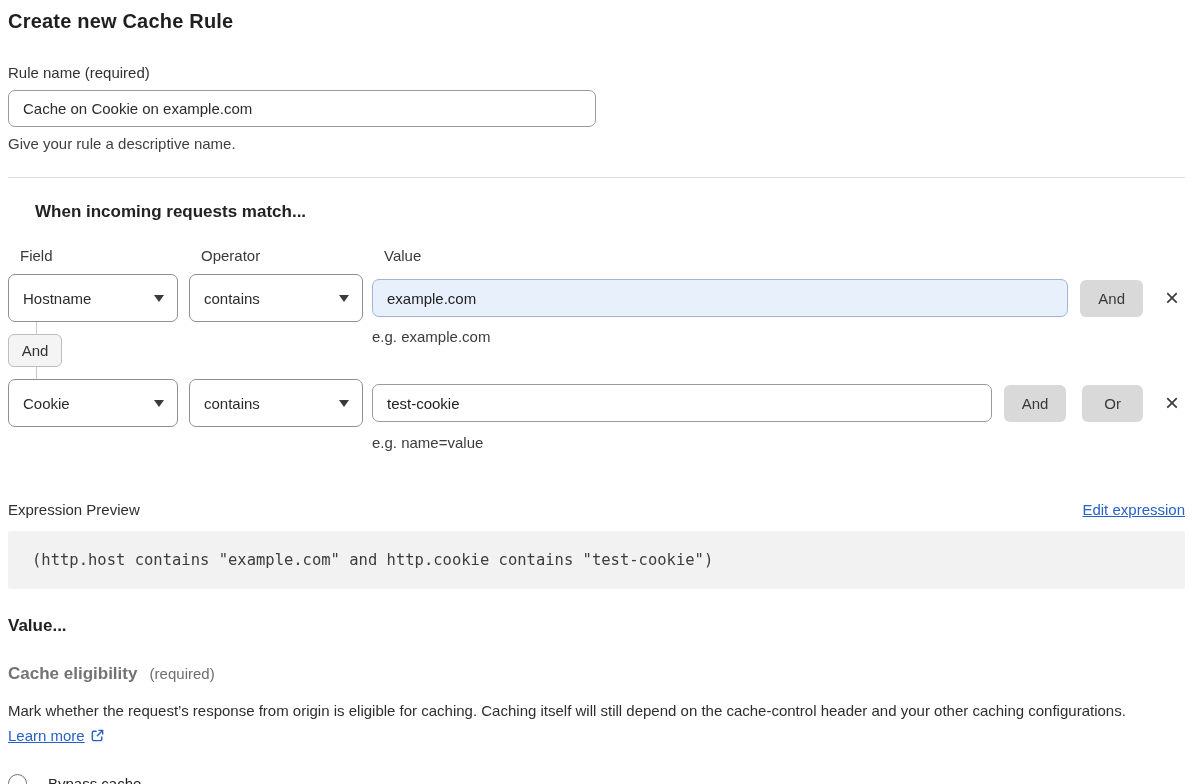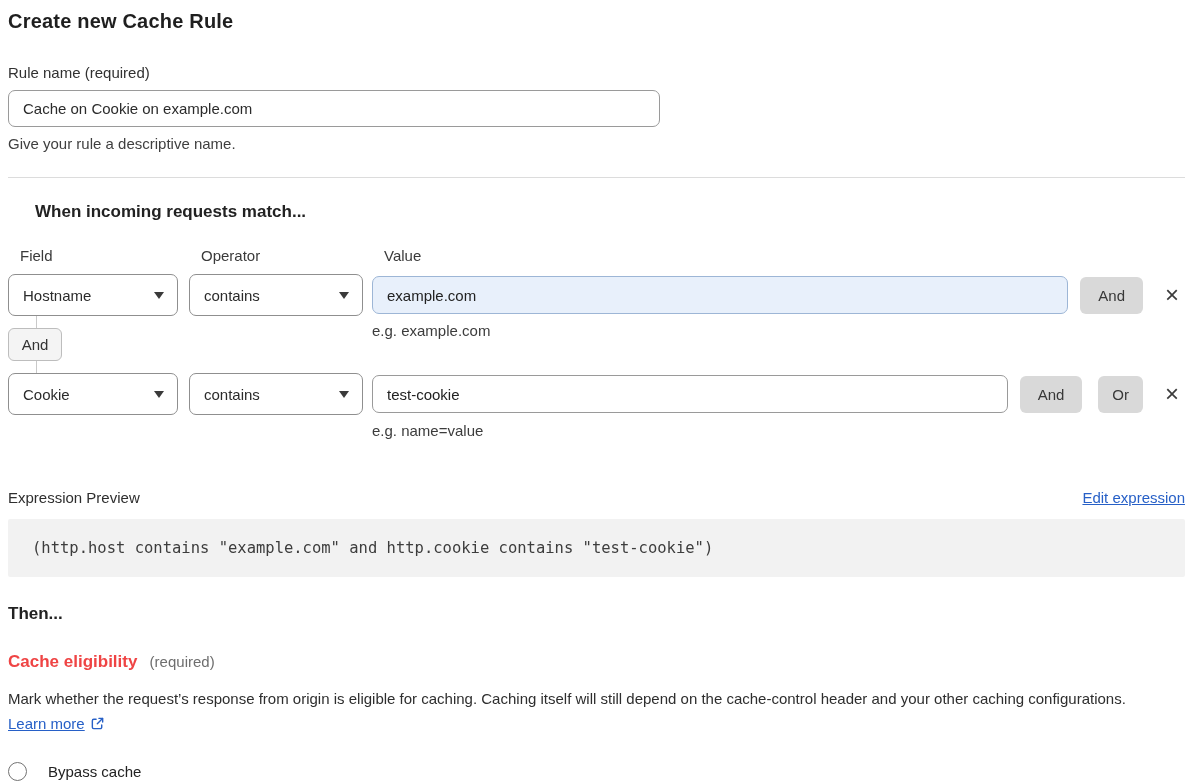--- a/index.html
+++ b/index.html
@@ -8,38 +8,38 @@
     font-family: "Liberation Sans", "DejaVu Sans", sans-serif;
     font-size: 15px;
     color: #2b2b2b;
   }
   .container { padding: 10px 15px 20px 8px; }
 
   .page-title { font-size: 20px; font-weight: bold; color: #1f1f1f; letter-spacing: .2px; }
 
   .field-label { margin-top: 31px; font-size: 15px; color: #313131; }
   .text-input {
-    display: block; margin-top: 9px; width: 652px; height: 37px;
+    display: block; margin-top: 9px; width: 588px; height: 37px;
     border: 1px solid #9a9a9a; border-radius: 7px; padding: 0 14px;
     font-family: inherit; font-size: 15px; color: #2b2b2b; background: #fff; outline: none;
   }
   .helper { margin-top: 8px; font-size: 15px; color: #3f3f3f; }
 
   hr.divider { margin-top: 25px; border: none; border-top: 1px solid #dcdcdc; }
 
   .section-heading { margin-top: 24px; font-size: 17px; font-weight: bold; color: #222; margin-left: 27px; }
 
   .col-labels { margin-top: 25px; display: flex; font-size: 15px; color: #3a3a3a; }
   .col-field { width: 170px; margin-right: 11px; margin-left: 12px; }
   .col-operator { width: 174px; margin-right: 9px; }
   .col-value { flex: 1; }
 
   .cond-row { margin-top: 10px; display: flex; align-items: center; }
   .select-box {
-    position: relative; height: 42px; border: 1px solid #8f8f8f; border-radius: 7px;
+    position: relative; height: 48px; border: 1px solid #8f8f8f; border-radius: 7px;
     background: #fff; display: flex; align-items: center; padding: 0 30px 0 14px;
     cursor: pointer; flex: none; text-align: right;
   }
   .select-field { width: 170px; margin-right: 11px; }
   .select-operator { width: 174px; margin-right: 9px; }
   .chevron {
     position: absolute; right: 13px; top: 50%; margin-top: -3px;
     width: 0; height: 0; border-left: 5px solid transparent;
     border-right: 5px solid transparent; border-top: 7px solid #3a3a3a;
   }
@@ -48,21 +48,21 @@
     padding: 0 14px; font-family: inherit; font-size: 15px; color: #222;
     background: #fff; outline: none; min-width: 0;
   }
   .value-input.highlighted { background: #e8f0fb; border-color: #9db6d6; }
 
   .gray-btn {
     height: 37px; margin-left: 12px; padding: 0 18px; background: #d9d9d9;
     border: none; border-radius: 6px; font-family: inherit; font-size: 15px;
     color: #383838; cursor: pointer; flex: none;
   }
-  .gray-btn.or { margin-left: 16px; padding: 0 14px; }
+  .gray-btn.or { margin-left: 16px; padding: 0 22px; }
   .remove-x {
     margin-left: 16px; width: 26px; text-align: center; font-size: 24px;
     font-weight: 300; color: #3c3c3c; cursor: pointer; line-height: 1; flex: none;
     user-select: none;
   }
 
   .row-gap { position: relative; height: 57px; }
   .connector-line { position: absolute; left: 28px; top: 0; bottom: 0; width: 1px; background: #c9c9c9; }
   .and-chip {
     position: absolute; left: 0; top: 12px; width: 54px; height: 33px;
@@ -79,21 +79,21 @@
   .link { color: #2760c7; text-decoration: underline; cursor: pointer; font-size: 15px; margin-top: 7px; }
   .code-block {
     margin-top: 13px; background: #f2f2f2; padding: 20px 24px;
     font-family: "DejaVu Sans Mono", "Liberation Mono", monospace;
     font-size: 15.5px; color: #3d3d3d; border-radius: 2px; white-space: pre;
   }
 
   .then-heading { margin-top: 27px; font-size: 17px; font-weight: bold; color: #222; }
 
   .elig-heading { margin-top: 28px; }
-  .elig-heading .hd { font-size: 17px; font-weight: bold; color: #ef4444; }
+  .elig-heading .hd { font-size: 17px; font-weight: bold; color: #737373; }
   .elig-heading .req { margin-left: 8px; font-size: 15px; color: #6e6e6e; }
 
   .description { margin-top: 14px; max-width: 1160px; font-size: 15px; line-height: 25px; color: #2e2e2e; }
   .ext-icon { display: inline-block; vertical-align: -2px; margin-left: 5px; }
 
   .radio-group { margin-top: 24px; }
   .radio-row { display: flex; align-items: center; margin-bottom: 25px; cursor: pointer; }
   .radio-circle {
     width: 19px; height: 19px; border-radius: 50%; border: 1.5px solid #737373;
     background: #fff; margin-right: 21px; flex: none; position: relative;
@@ -156,21 +156,21 @@
     <div class="remove-x">×</div>
   </div>
   <div class="hint below">e.g. name=value</div>
 
   <div class="expr-header">
     <div class="expr-label">Expression Preview</div>
     <a class="link">Edit expression</a>
   </div>
   <div class="code-block">(http.host contains "example.com" and http.cookie contains "test-cookie")</div>
 
-  <h2 class="then-heading">Then...</h2>
+  <h2 class="then-heading">Value...</h2>
 
   <div class="elig-heading">
     <span class="hd">Cache eligibility</span>
     <span class="req">(required)</span>
   </div>
 
   <p class="description">
     <span>Mark whether the request’s response from origin is eligible for caching. Caching itself will still depend on the cache-control header and your other caching configurations. </span><a class="link">Learn more</a><span class="ext-icon"><svg width="15" height="15" viewBox="0 0 16 16">
           <path d="M6.5 3.5H4A1.5 1.5 0 0 0 2.5 5v7A1.5 1.5 0 0 0 4 13.5h7a1.5 1.5 0 0 0 1.5-1.5V9.5" fill="none" stroke="#2760c7" stroke-width="1.5" stroke-linecap="round"></path>
           <path d="M9.5 2.5H13.5V6.5" fill="none" stroke="#2760c7" stroke-width="1.5" stroke-linecap="round" stroke-linejoin="round"></path>

